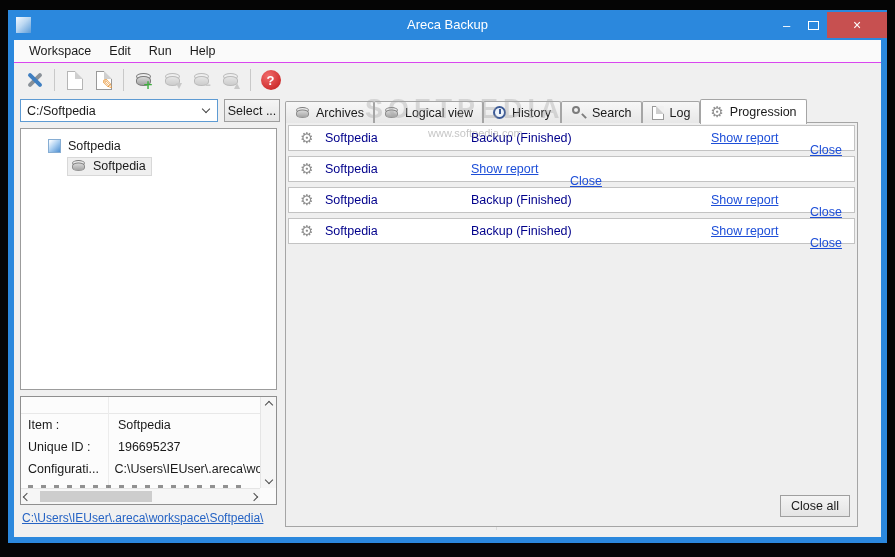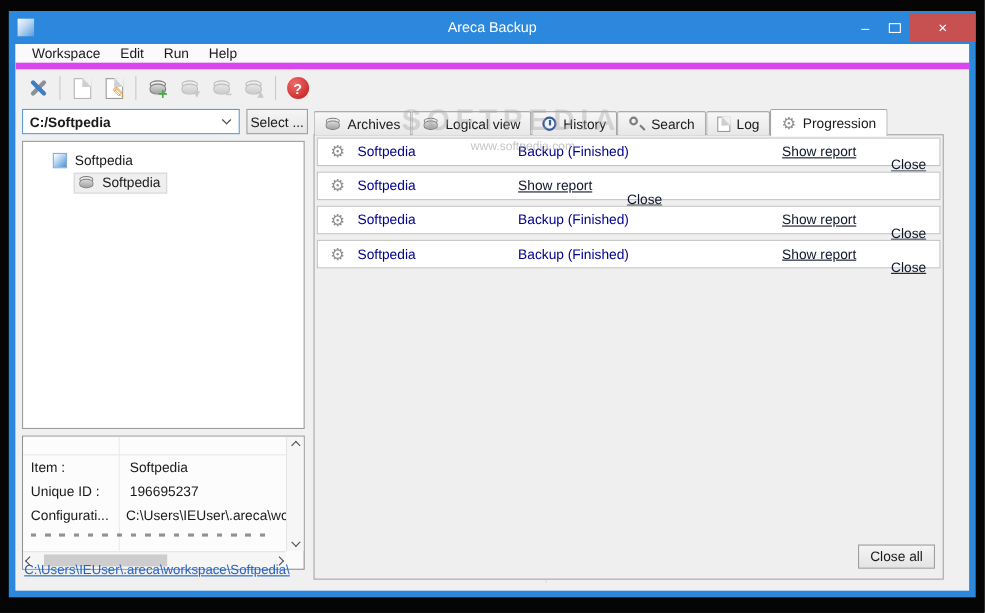--- a/index.html
+++ b/index.html
@@ -12,21 +12,21 @@
   .win-icon{position:absolute;left:8px;top:7px;width:15px;height:16px;
             background:linear-gradient(135deg,#f4f9ff 0%,#bcd8f2 45%,#5b9bd8 100%);}
   .title{position:absolute;left:0;right:0;top:7px;text-align:center;color:#fff;font-size:13px;}
   .controls{position:absolute;right:0;top:2px;display:flex;height:26px;align-items:stretch;}
   .ctrl{width:27px;display:flex;align-items:center;justify-content:center;color:#fff;font-size:13px;}
   .ctrl .maxbox{width:11px;height:9px;border:1px solid #fff;}
   .ctrl.close{width:60px;background:#c75050;font-size:14px;}
   
   .client{position:absolute;left:6px;right:6px;top:30px;bottom:6px;background:#f0f0f0;overflow:hidden;}
   .menubar{position:absolute;left:0;right:0;top:0;height:23px;background:#fafafa;
-           border-bottom:6px solid #d946ef;display:flex;align-items:center;padding-left:6px;font-size:12.5px;}
+           border-bottom:1px solid #d946ef;display:flex;align-items:center;padding-left:6px;font-size:12.5px;}
   .menu-item{padding:3px 9px;}
   
   .toolbar{position:absolute;left:0;right:0;top:24px;height:32px;display:flex;align-items:center;
            padding-left:7px;gap:2px;}
   .tbtn{width:27px;height:27px;display:flex;align-items:center;justify-content:center;position:relative;}
   .tsep{width:1px;height:22px;background:#c9c9c9;margin:0 4px;}
   .ic-tools{width:20px;height:20px;position:relative;}
   .ic-tools i{position:absolute;left:8px;top:1px;width:4px;height:18px;border-radius:2px;display:block;}
   .ic-tools .b1{background:#8a9198;transform:rotate(45deg);}
   .ic-tools .b2{background:#3f7fc1;transform:rotate(-45deg);}
@@ -53,36 +53,36 @@
   .ic-gear{font-family:"DejaVu Sans",sans-serif;font-size:15px;color:#8f8f8f;line-height:1;}
   .ic-clock{width:13px;height:13px;border-radius:50%;border:2px solid #3c5a96;background:#eef4fb;position:relative;}
   .ic-clock::after{content:"";position:absolute;left:4px;top:1px;width:1.5px;height:5px;background:#3c5a96;}
   .ic-search{width:15px;height:15px;position:relative;}
   .ic-search .lens{position:absolute;left:1px;top:1px;width:8px;height:8px;border:2px solid #7d7d7d;border-radius:50%;}
   .ic-search .handle{position:absolute;left:10px;top:10px;width:6px;height:2px;background:#7d7d7d;transform:rotate(45deg);}
   .ic-book{width:13px;height:14px;background:linear-gradient(135deg,#f2f8fe 10%,#a8cdf0 50%,#4f8fd0 100%);
            border:1px solid #86add3;}
   
   .combo{position:absolute;left:6px;top:59px;width:198px;height:23px;background:#fff;
-         border:1px solid #5e9bd3;display:flex;align-items:center;padding-left:6px;font-size:12.5px;font-weight:bold;}
+         border:1px solid #5e9bd3;display:flex;align-items:center;padding-left:6px;font-size:12.5px;}
   .combo .chev{margin-left:auto;margin-right:8px;width:6px;height:6px;border-right:1.5px solid #444;
                border-bottom:1.5px solid #444;transform:rotate(45deg);margin-top:-3px;}
   .select-btn{position:absolute;left:210px;top:59px;width:56px;height:23px;font-size:12.5px;
               background:linear-gradient(#f5f5f5,#e5e5e5);border:1px solid #9f9f9f;
               display:flex;align-items:center;justify-content:center;}
   
   .tree{position:absolute;left:6px;top:88px;width:257px;height:262px;background:#fff;
         border:1px solid #9c9c9c;padding-top:7px;font-size:12.5px;}
   .tree-row{display:flex;align-items:center;height:20px;gap:7px;}
   .tree-row.root{padding-left:27px;}
   .tree-row.child{padding-left:46px;}
   .tree-sel{display:flex;align-items:center;gap:7px;background:#efefef;border:1px solid #d8d8d8;
             height:19px;padding:0 5px 0 3px;}
   
-  .props{position:absolute;left:6px;top:356px;width:257px;height:122px;background:#fbfbfb;
+  .props{position:absolute;left:6px;top:356px;width:257px;height:109px;background:#fbfbfb;
          border:1px solid #8f8f8f;}
   .props-content{position:absolute;left:0;top:0;right:16px;bottom:16px;overflow:hidden;background:#fcfcfc;}
   .props-colline{position:absolute;left:87px;top:0;bottom:0;width:1px;background:#ececec;}
   .props-header{height:17px;border-bottom:1px solid #e8e8e8;}
   .prow{display:flex;height:22px;align-items:center;font-size:12.5px;white-space:nowrap;}
   .plabel{width:88px;padding-left:7px;overflow:hidden;}
   .pvalue{padding-left:9px;overflow:hidden;}
   .clipped{height:8px;overflow:hidden;padding-top:5px;margin-left:7px;width:215px;}
   .clipped i{display:block;height:3px;width:100%;opacity:.55;
              background:repeating-linear-gradient(90deg,#3a3a3a 0 5px,transparent 5px 13px);}
@@ -108,21 +108,21 @@
        border:1px solid #a5a5a5;border-bottom:none;border-radius:2px 2px 0 0;
        background:linear-gradient(#f7f7f7,#e7e7e7);}
   .tab.selected{background:#fff;height:25px;margin-bottom:-1px;z-index:3;position:relative;}
   .main{position:absolute;left:271px;top:82px;width:573px;height:405px;background:#efefef;
         border:1px solid #a5a5a5;z-index:1;}
   .task{position:absolute;left:2px;right:2px;height:26px;background:#fff;border:1px solid #c3c3c3;
         display:flex;align-items:center;font-size:12.5px;color:#00008b;}
   .task .gico{width:36px;text-align:center;}
   .task .tname{width:146px;}
   .task .tstatus{flex:1;}
-  .link{color:#0f172a;text-decoration:underline;}
+  .link{color:#1d4ed8;text-decoration:underline;}
   .task .report{width:99px;}
   .task .closelink{width:44px;margin-top:24px;}
   .close-all{position:absolute;right:7px;bottom:9px;padding:3px 10px;font-size:12.5px;
              background:linear-gradient(#f4f4f4,#e4e4e4);border:1px solid #9f9f9f;}
   
   .wm-large{position:absolute;left:365px;top:94px;font-size:27px;font-weight:bold;letter-spacing:5px;
             color:rgba(165,165,165,.38);z-index:6;pointer-events:none;}
   .wm-small{position:absolute;left:428px;top:127px;font-size:11px;color:rgba(150,150,150,.55);
             z-index:6;pointer-events:none;}
 </style>

